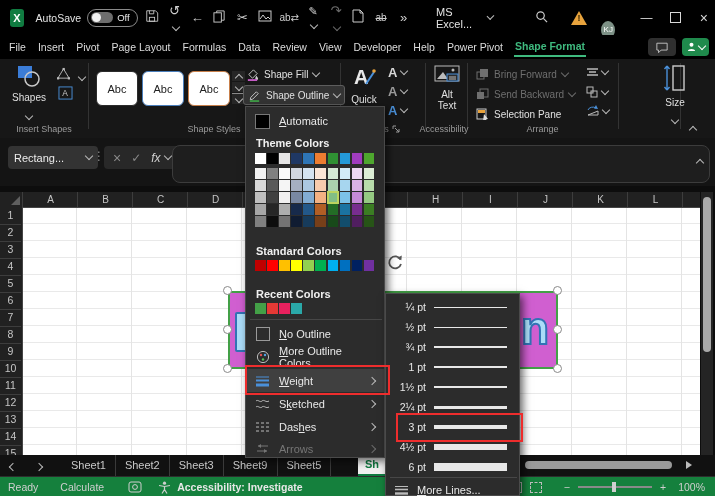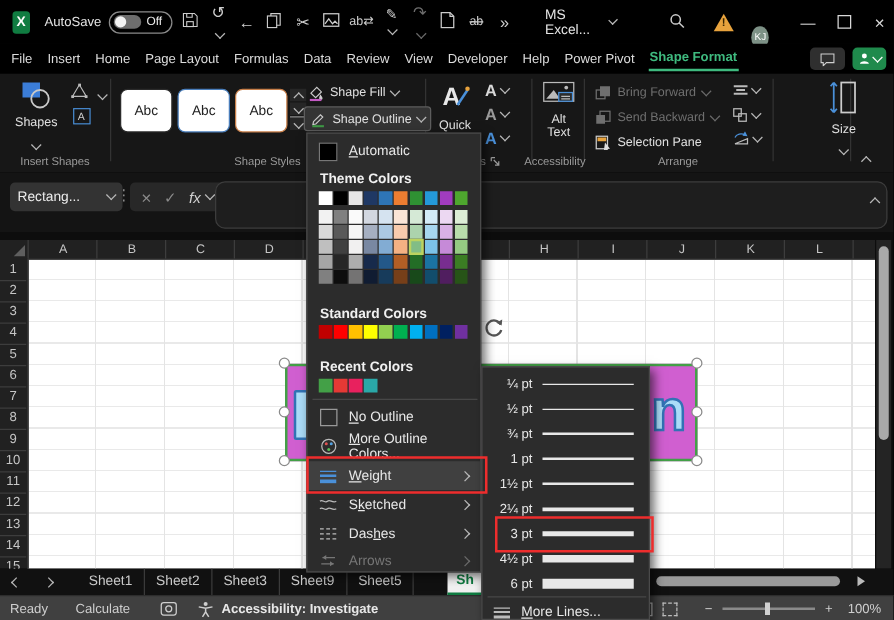--- a/index.html
+++ b/index.html
@@ -87,21 +87,21 @@
   .redbox{position:absolute;border:2px solid #ee2d2d;z-index:12;}
   
   #sheetbar{left:0;top:455px;width:715px;height:21px;background:#111;display:flex;align-items:center;}
   .snav{width:26px;text-align:center;color:#c9c9c9;font-size:11px;}
   .stab{padding:0 9px;font-size:11px;color:#c9c9c9;height:21px;line-height:21px;border-right:1px solid #3a3a3a;}
   #activetab{position:absolute;left:358px;top:0;width:50px;height:21px;background:#f1f1f1;color:#0f7b41;
              font-weight:bold;font-size:11px;line-height:19px;padding-left:7px;box-sizing:border-box;border-bottom:2px solid #0f7b41;}
   #hthumb{position:absolute;left:525px;top:461px;width:147px;height:8px;background:#9a9a9a;border-radius:4px;z-index:1;}
   #harrow{position:absolute;left:686px;top:461px;width:0;height:0;border-top:4px solid transparent;border-bottom:4px solid transparent;border-left:6px solid #bbb;}
   
-  #statusbar{left:0;top:476px;width:715px;height:20px;background:#404040;border-top:1px solid #2d2d2d;
+  #statusbar{left:0;top:476px;width:715px;height:20px;background:#15803d;border-top:1px solid #2d2d2d;
              display:flex;align-items:center;font-size:10.5px;color:#cfcfcf;}
   .vico{width:12px;height:11px;border:1px solid #bdbdbd;box-sizing:border-box;}
   #zoomtrack{width:74px;height:2px;background:#8a8a8a;position:relative;}
   #zoomknob{position:absolute;left:34px;top:-4px;width:4px;height:10px;background:#d0d0d0;}
 </style>
 </head>
 <body>
 
 <div id="app">
 
@@ -161,21 +161,21 @@
     <span class="wbtn">
         <span style="display:inline-block;width:9px;height:9px;border:1px solid #d8d8d8;"></span>
       </span>
     <span class="wbtn" style="font-size:14px;">×</span>
   </div>
 
   <div id="tabrow" class="abs">
 
     <span class="tab">File</span>
       <span class="tab">Insert</span>
-      <span class="tab">Home</span>
+      <span class="tab">Pivot</span>
       <span class="tab">Page Layout</span>
       <span class="tab">Formulas</span>
       <span class="tab">Data</span>
       <span class="tab">Review</span>
       <span class="tab">View</span>
       <span class="tab">Developer</span>
       <span class="tab">Help</span>
       <span class="tab">Power Pivot</span>
       <span class="tab active">Shape Format</span>
       <span style="flex:1;"></span>

